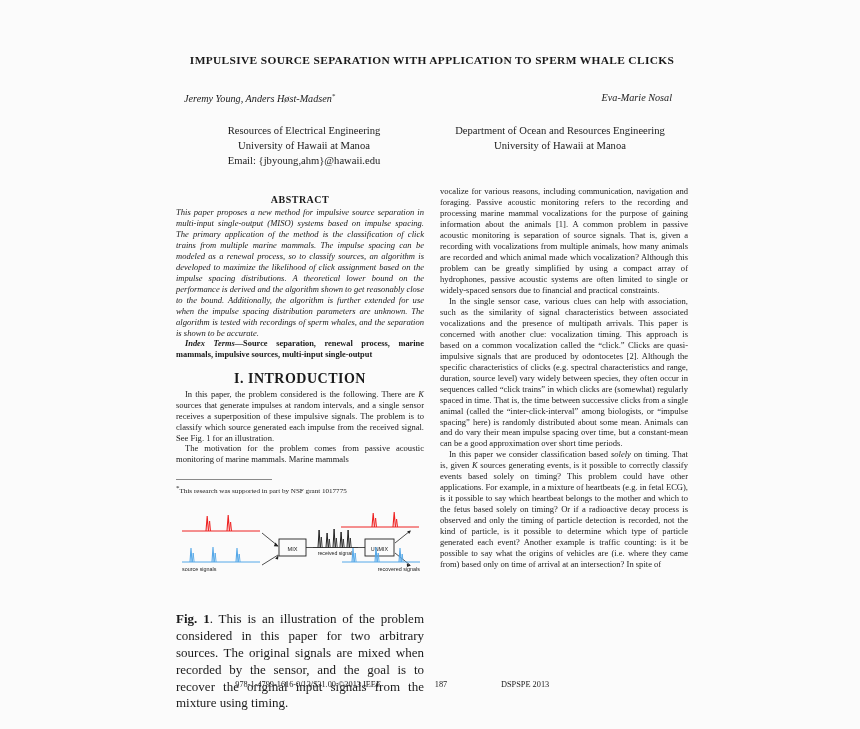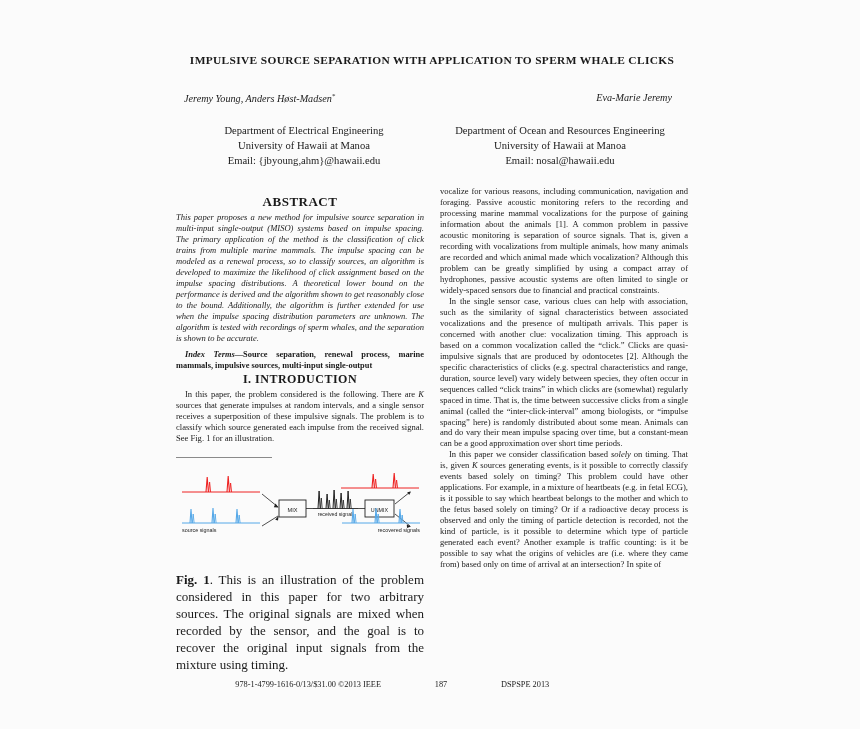--- a/index.html
+++ b/index.html
@@ -74,29 +74,29 @@
   .columns {
     display: flex;
     margin-top: 18px;
     gap: 16px;
   }
   .col {
     width: 248px;
   }
   .section-head {
     text-align: center;
-    font-size: 13px;
+    font-size: 10px;
     font-weight: bold;
     letter-spacing: 0.5px;
     margin-bottom: 2px;
     margin-top: 8px;
   }
   .section-head.intro {
-    margin-top: 0;
-    font-size: 12px;
+    margin-top: 10px;
+    font-size: 14px;
   }
   p.body {
     font-size: 8.55px;
     line-height: 1.285;
     text-align: justify;
     margin: 0;
     text-indent: 9px;
     hyphens: auto;
   }
   p.body.noindent { text-indent: 0; }
@@ -105,21 +105,21 @@
     line-height: 1.285;
     text-align: justify;
     margin: 0;
     text-indent: 0;
     font-style: italic;
   }
   p.index-terms {
     font-size: 8.4px;
     line-height: 1.3;
     text-align: justify;
-    margin: 6px 0 0 0;
+    margin: 0 0 0 0;
     text-indent: 9px;
     font-weight: bold;
   }
   .it-label { font-style: italic; font-weight: bold; }
   .italic { font-style: italic; }
   .mathvar { font-style: italic; font-family: "Liberation Serif", serif; }
 
   
   .footnote-wrap {
     margin-top: 10px;
@@ -171,54 +171,55 @@
 
 <div class="page">
   <div class="content">
 
     <div class="paper-title">IMPULSIVE SOURCE SEPARATION WITH APPLICATION TO SPERM WHALE CLICKS</div>
 
     <div class="authors-row">
       <div class="author-block left">
         <span>Jeremy Young, Anders Høst-Madsen</span><span class="sup-star">*</span>
       </div>
-      <div class="author-block right">Eva-Marie Jeremy</div>
+      <div class="author-block right">Eva-Marie Nosal</div>
     </div>
 
     <div class="affil-row">
       <div class="affil-block">
-        <div>Department of Electrical Engineering</div>
+        <div>Resources of Electrical Engineering</div>
         <div>University of Hawaii at Manoa</div>
         <div>Email: {jbyoung,ahm}@hawaii.edu</div>
       </div>
       <div class="affil-block">
         <div>Department of Ocean and Resources Engineering</div>
         <div>University of Hawaii at Manoa</div>
-        <div>Email: nosal@hawaii.edu</div>
       </div>
     </div>
 
     <div class="columns">
 
       <div class="col">
 
         <div class="section-head">ABSTRACT</div>
         <p class="abstract-text">This paper proposes a new method for impulsive source separation in multi-input single-output (MISO) systems based on impulse spacing. The primary application of the method is the classification of click trains from multiple marine mammals. The impulse spacing can be modeled as a renewal process, so to classify sources, an algorithm is developed to maximize the likelihood of click assignment based on the impulse spacing distributions. A theoretical lower bound on the performance is derived and the algorithm shown to get reasonably close to the bound. Additionally, the algorithm is further extended for use when the impulse spacing distribution parameters are unknown. The algorithm is tested with recordings of sperm whales, and the separation is shown to be accurate.</p>
 
         <p class="index-terms">
           <span class="it-label">Index Terms</span><span>—</span><span>Source separation, renewal process, marine mammals, impulsive sources, multi-input single-output</span>
         </p>
 
         <div class="section-head intro">I.  INTRODUCTION</div>
 
         <p class="body"><span>In this paper, the problem considered is the following. There are </span><span class="mathvar">K</span><span> sources that generate impulses at random intervals, and a single sensor receives a superposition of these impulsive signals. The problem is to classify which source generated each impulse from the received signal. See Fig. 1 for an illustration.</span></p>
 
+        <p class="body">The motivation for the problem comes from passive acoustic monitoring of marine mammals. Marine mammals</p>
 
         <div class="footnote-wrap">
           <div class="footnote-rule"></div>
+          <p class="footnote"><span class="sup-star">*</span><span>This research was supported in part by NSF grant 1017775</span></p>
         </div>
 
         <div class="figure">
           <svg width="248" height="92" viewBox="0 0 248 92">
 
             <g>
               <line x1="6" y1="22" x2="84" y2="22" stroke="#ee2222" stroke-width="1"></line>
               <path d="M30 22 L31.2 7 L32.4 22" fill="none" stroke="#ee2222" stroke-width="1.1"></path>
               <path d="M32.6 22 L33.6 12 L34.6 22" fill="none" stroke="#ee2222" stroke-width="0.9"></path>
               <path d="M51 22 L52.2 6 L53.4 22" fill="none" stroke="#ee2222" stroke-width="1.1"></path>

